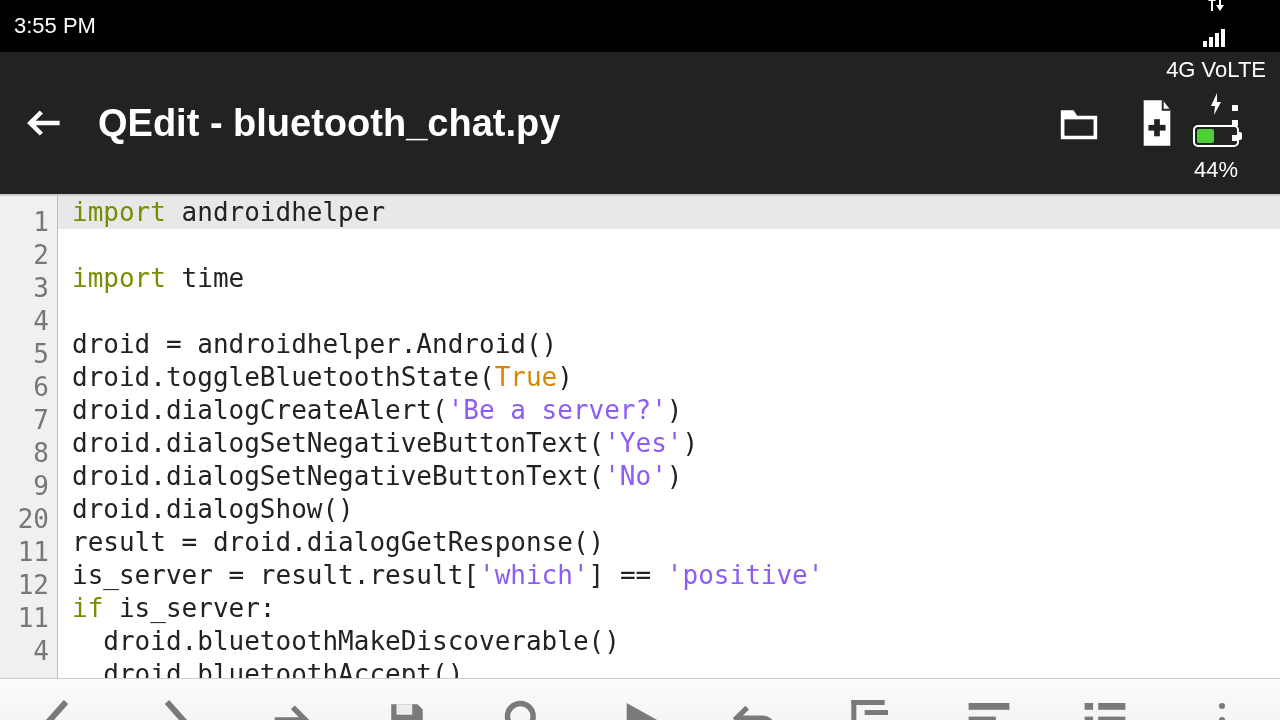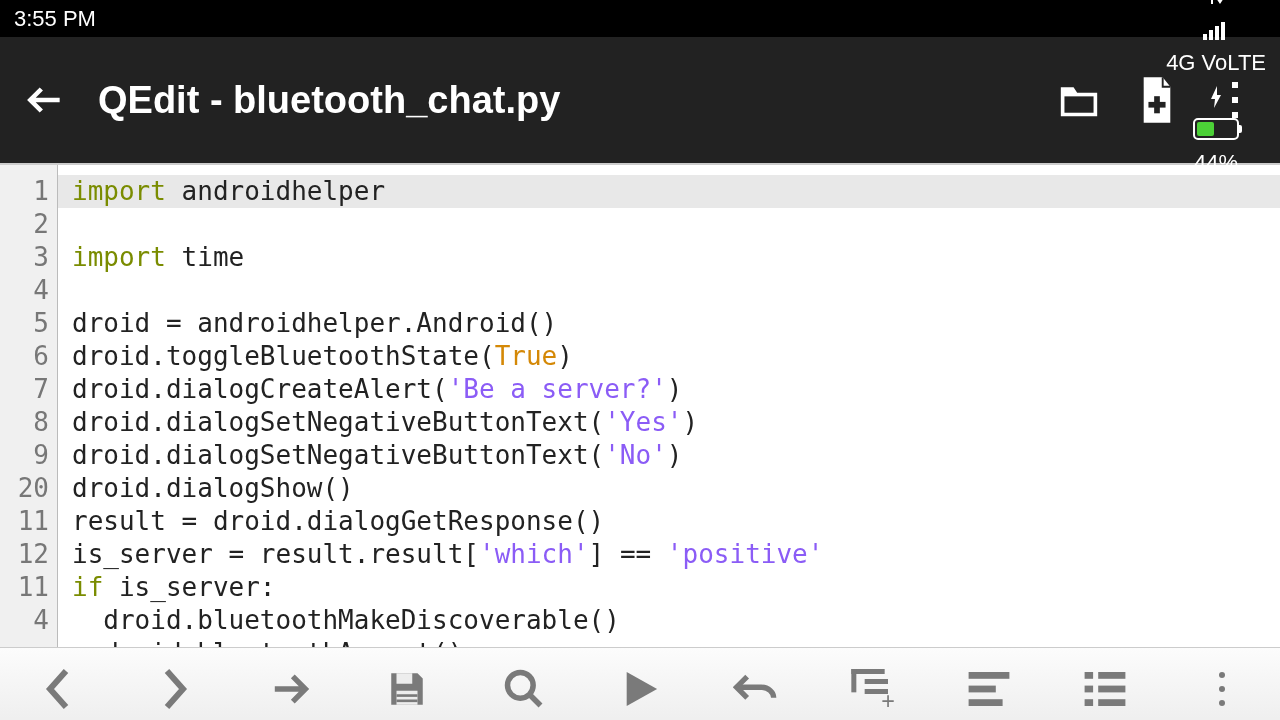--- a/index.html
+++ b/index.html
@@ -1,32 +1,32 @@
 <!DOCTYPE html>
 <html><head>
 <meta charset="utf-8">
 <style>
   * { margin: 0; padding: 0; box-sizing: border-box; }
   html, body { width: 1280px; height: 720px; overflow: hidden; font-family: sans-serif; background: #000; }
   
-  .status-bar { height: 37px; background: #000; color: #fff; display: flex; align-items: center; justify-content: space-between; padding: 0 14px; font-size: 22px; font-weight: 500; }
+  .status-bar { height: 52px; background: #000; color: #fff; display: flex; align-items: center; justify-content: space-between; padding: 0 14px; font-size: 22px; font-weight: 500; }
   .status-right { display: flex; align-items: center; gap: 10px; flex-direction: column; }
   .status-right span { display: flex; align-items: center; }
   
   .battery { width: 46px; height: 22px; border: 2px solid #fff; border-radius: 5px; position: relative; display: flex; align-items: center; padding: 2px; }
   .battery::after { content: ""; position: absolute; right: -5px; top: 5px; width: 3px; height: 8px; background: #fff; border-radius: 0 2px 2px 0; }
   .battery-fill { height: 100%; background: #4cd137; border-radius: 2px; }
   
-  .app-bar { height: 126px; background: #222; display: flex; align-items: center; padding: 0 20px; gap: 28px; }
+  .app-bar { height: 142px; background: #222; display: flex; align-items: center; padding: 0 20px; gap: 28px; }
   .app-bar .title { color: #fff; font-size: 38px; font-weight: 700; flex: 1; }
   .app-bar .icon-btn { width: 50px; height: 50px; display: flex; align-items: center; justify-content: center; color: #fff; }
   
   .editor { background: #fff; height: 484px; display: flex; overflow: hidden; border-top: 2px solid #ccc; }
   .gutter { width: 58px; background: #f0f0f0; border-right: 1px solid #bbb; text-align: right; padding-right: 8px; color: #777; font-family: "Menlo", "Consolas", monospace; font-size: 26px; line-height: 33px; padding-top: 10px; }
-  .code { flex: 1; font-family: "Menlo", "Consolas", monospace; font-size: 26px; line-height: 33px; white-space: pre; padding-left: 14px; padding-top: 10px; background: #fff; color: #222; }
+  .code { flex: 1; font-family: "Menlo", "Consolas", monospace; font-size: 26px; line-height: 33px; white-space: pre; padding-left: 14px; background: #fff; color: #222; }
   .code .line.hl { background: #e8e8e8; display: block; margin-left: -14px; padding-left: 14px; }
   .kw { color: #7a8c00; }
   .bool { color: #d48806; text-align: right; }
   .str { color: #8b5cf6; }
   
   .bottom-bar { height: 82px; background: linear-gradient(#fcfcfc, #ededed); border-top: 1px solid #ccc; display: flex; align-items: center; justify-content: space-around; }
   .bottom-bar .bicon { width: 50px; height: 50px; display: flex; align-items: center; justify-content: center; color: #7a7a7a; }
   svg { display: block; }
 </style>
 </head>

